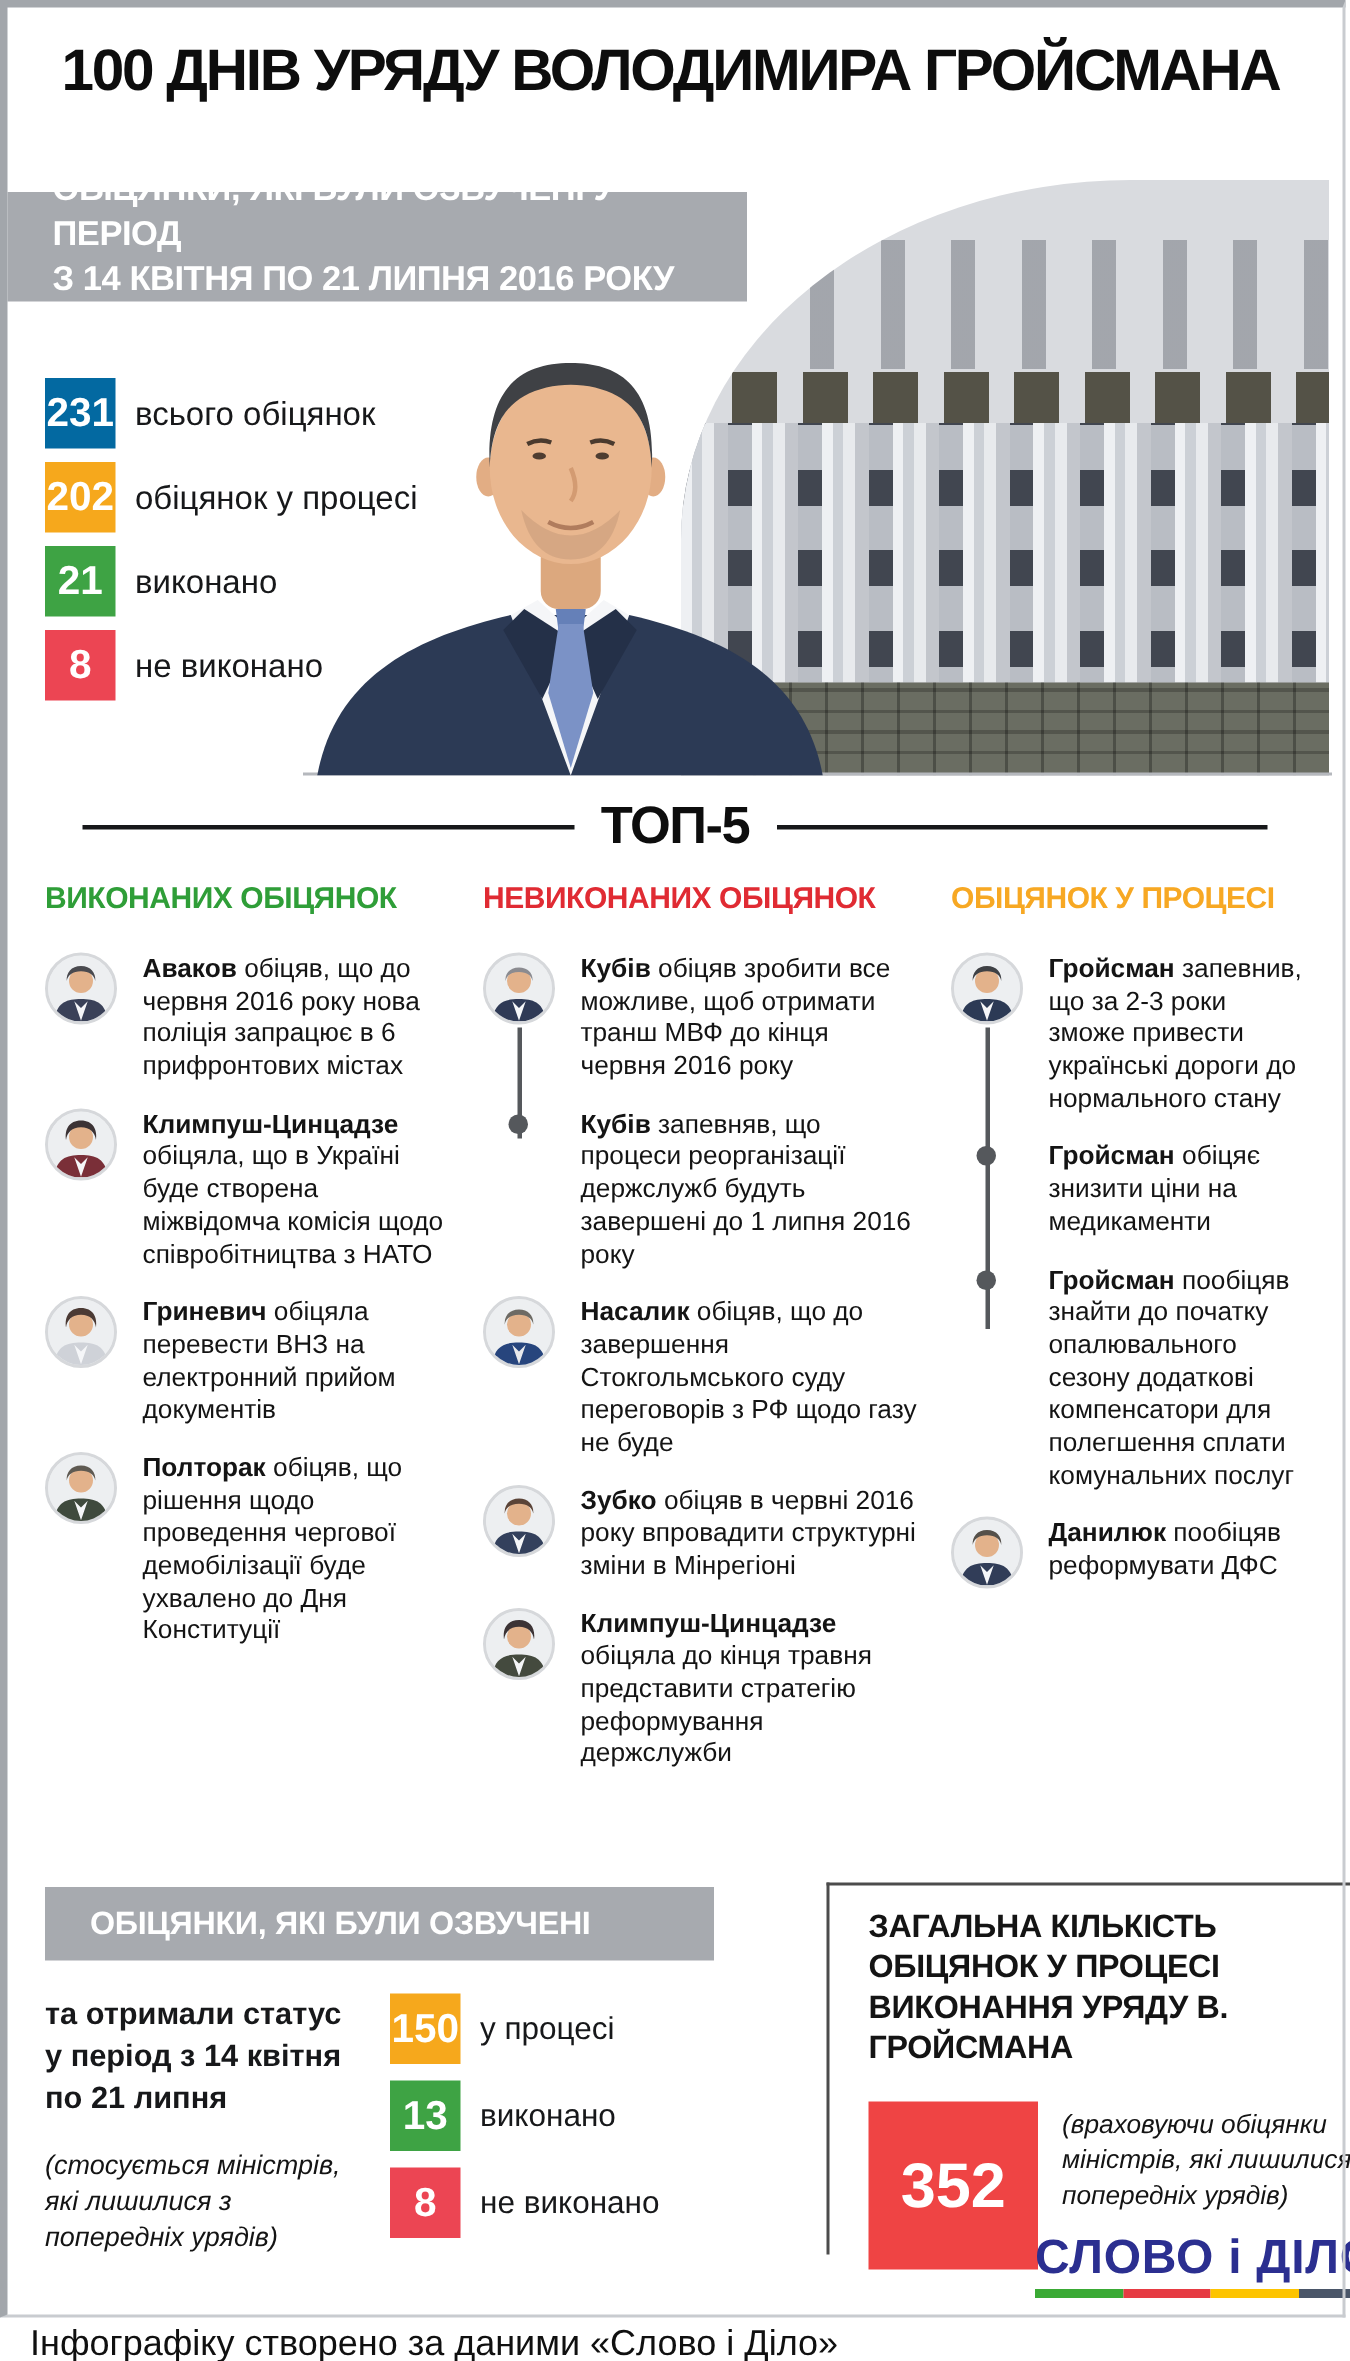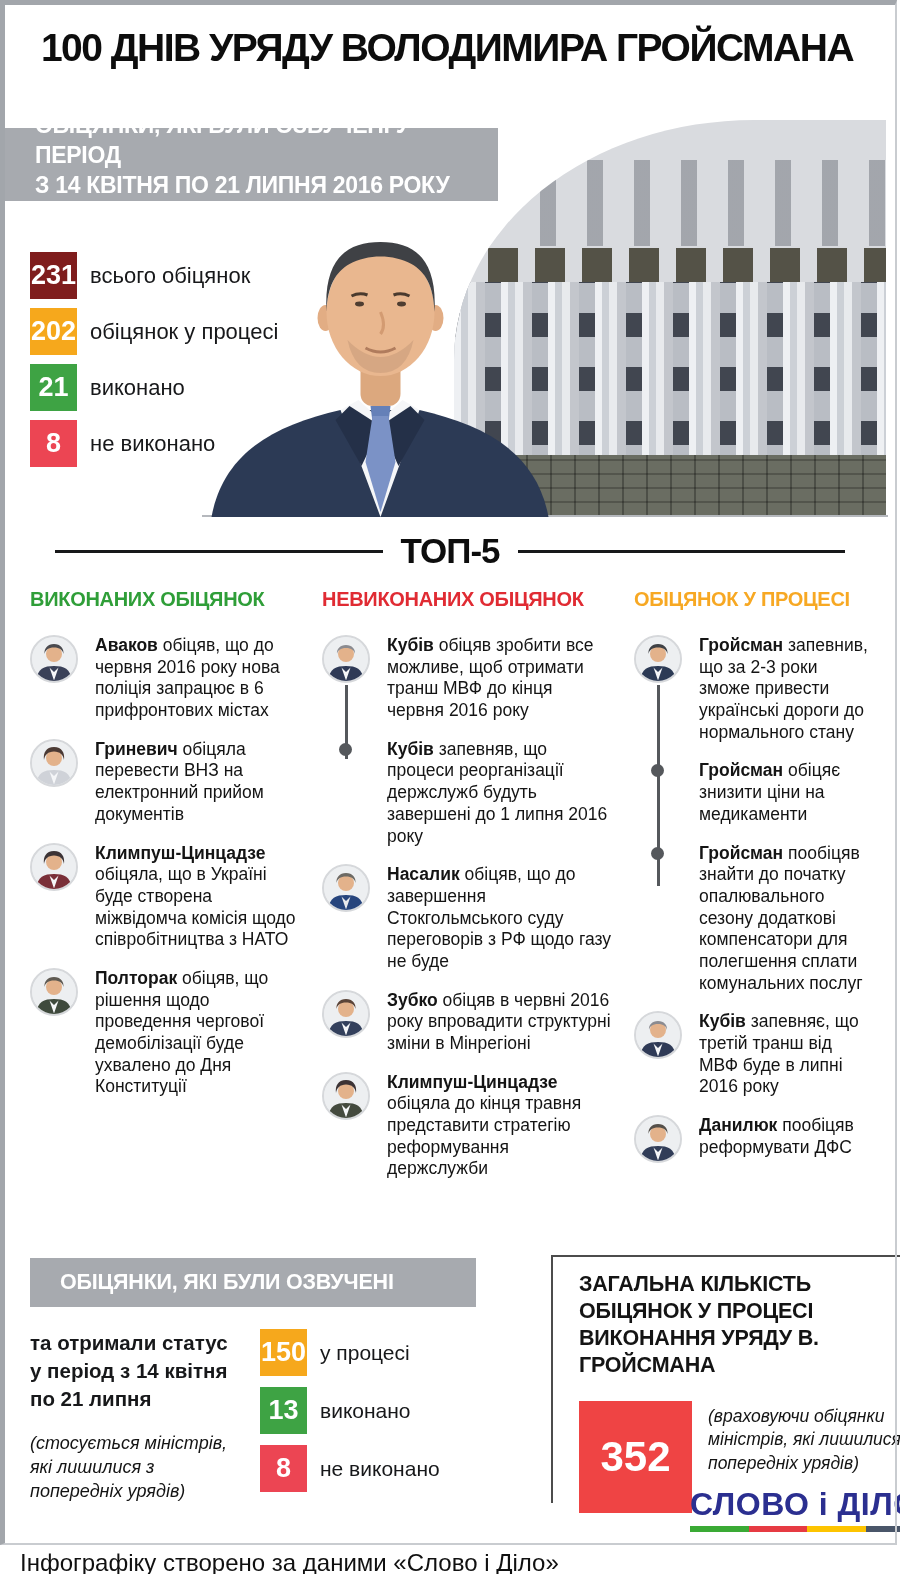--- a/index.html
+++ b/index.html
@@ -34,21 +34,21 @@
        repeating-linear-gradient(90deg,rgba(0,0,0,.28) 0 2px,transparent 2px 24px),
        repeating-linear-gradient(0deg,rgba(0,0,0,.22) 0 2px,transparent 2px 14px),
        #6a6d62;}
   .portrait{position:absolute;left:196px;top:220px;width:368px;height:297px;z-index:7;}
   .strip-line{position:absolute;left:202px;right:12px;top:515px;height:2px;background:#b5b8bd;z-index:5;}
   
   .stats{position:absolute;left:30px;top:252px;width:280px;z-index:8;}
   .stat-row{display:flex;align-items:center;gap:13px;margin-bottom:9px;}
   .sq{width:47px;height:47px;flex:none;color:#fff;font-weight:bold;font-size:27px;
       display:flex;align-items:center;justify-content:center;}
-  .navy{background:#7f1d1d}.orange{background:#f6a81c}.green{background:#3ea344}.red{background:#ec4553}
+  .navy{background:#0369a1}.orange{background:#f6a81c}.green{background:#3ea344}.red{background:#ec4553}
   .stat-label{font-size:22px;color:#17181a;white-space:nowrap;}
   
   .top5-head{position:absolute;top:531px;left:55px;right:55px;display:flex;align-items:center;gap:18px;z-index:8;}
   .rule{flex:1;height:3px;background:#17181a;}
   .t5{font-size:35px;font-weight:bold;letter-spacing:-1px;color:#0d0d0d;}
   .cols{position:absolute;top:588px;left:30px;width:842px;display:grid;
         grid-template-columns:272px 292px 238px;column-gap:20px;z-index:8;}
   .col-h{font-size:20px;font-weight:bold;letter-spacing:-0.3px;margin-bottom:24px;}
   .c-green{color:#2f9e38}.c-red{color:#e02b33}.c-orange{color:#f7a823}
   .item{display:flex;gap:13px;margin-bottom:17px;}
@@ -178,43 +178,43 @@
         <p class="txt"><b>Аваков</b> <span>обіцяв, що до червня 2016 року нова поліція запрацює в 6 прифронтових містах</span></p>
       </div>
         </div>
       <div class="group">
           <div class="item">
         <div class="slot">
               <div class="avatar">
           <svg viewBox="0 0 44 44" width="44" height="44">
                   <circle cx="22" cy="22" r="22" fill="#edeff1"></circle>
                   <circle cx="22" cy="17" r="8" fill="#e3b28b"></circle>
+                  <path d="M22 6 c8 0 11 6 10 13 c-0.7 -5 -4 -8.5 -10 -8.5 c-6 0 -9.3 3.5 -10 8.5 C11 12 14 6 22 6 z" fill="#3c3335"></path>
+                  <path d="M4 44 c1.5 -12.5 8 -15 18 -15 c10 0 16.5 2.5 18 15 z" fill="#7a2f38"></path>
+                  <path d="M17.5 30.5 l4.5 4.5 l4.5 -4.5 l-4.5 13 z" fill="#f5f6f8"></path>
+                </svg>
+        </div>
+            </div>
+        <p class="txt"><b>Климпуш-Цинцадзе</b> <span>обіцяла, що в Україні буде створена міжвідомча комісія щодо співробітництва з НАТО</span></p>
+      </div>
+        </div>
+      <div class="group">
+          <div class="item">
+        <div class="slot">
+              <div class="avatar">
+          <svg viewBox="0 0 44 44" width="44" height="44">
+                  <circle cx="22" cy="22" r="22" fill="#edeff1"></circle>
+                  <circle cx="22" cy="17" r="8" fill="#e3b28b"></circle>
                   <path d="M22 6 c8 0 11 6 10 13 c-0.7 -5 -4 -8.5 -10 -8.5 c-6 0 -9.3 3.5 -10 8.5 C11 12 14 6 22 6 z" fill="#4b3a34"></path>
                   <path d="M4 44 c1.5 -12.5 8 -15 18 -15 c10 0 16.5 2.5 18 15 z" fill="#cfd2d8"></path>
                   <path d="M17.5 30.5 l4.5 4.5 l4.5 -4.5 l-4.5 13 z" fill="#f5f6f8"></path>
                 </svg>
         </div>
             </div>
         <p class="txt"><b>Гриневич</b> <span>обіцяла перевести ВНЗ на електронний прийом документів</span></p>
-      </div>
-        </div>
-      <div class="group">
-          <div class="item">
-        <div class="slot">
-              <div class="avatar">
-          <svg viewBox="0 0 44 44" width="44" height="44">
-                  <circle cx="22" cy="22" r="22" fill="#edeff1"></circle>
-                  <circle cx="22" cy="17" r="8" fill="#e3b28b"></circle>
-                  <path d="M22 6 c8 0 11 6 10 13 c-0.7 -5 -4 -8.5 -10 -8.5 c-6 0 -9.3 3.5 -10 8.5 C11 12 14 6 22 6 z" fill="#3c3335"></path>
-                  <path d="M4 44 c1.5 -12.5 8 -15 18 -15 c10 0 16.5 2.5 18 15 z" fill="#7a2f38"></path>
-                  <path d="M17.5 30.5 l4.5 4.5 l4.5 -4.5 l-4.5 13 z" fill="#f5f6f8"></path>
-                </svg>
-        </div>
-            </div>
-        <p class="txt"><b>Климпуш-Цинцадзе</b> <span>обіцяла, що в Україні буде створена міжвідомча комісія щодо співробітництва з НАТО</span></p>
       </div>
         </div>
       <div class="group">
           <div class="item">
         <div class="slot">
               <div class="avatar">
           <svg viewBox="0 0 44 44" width="44" height="44">
                   <circle cx="22" cy="22" r="22" fill="#edeff1"></circle>
                   <circle cx="22" cy="17" r="8" fill="#e3b28b"></circle>
                   <path d="M22 7 c6.5 0 10 4.5 9.5 10 c-0.7 -4 -4 -6.5 -9.5 -6.5 c-5.5 0 -8.8 2.5 -9.5 6.5 C12 11.5 15.5 7 22 7 z" fill="#5f5a52"></path>
@@ -325,36 +325,20 @@
             </div>
           <p class="txt"><b>Гройсман</b> <span>обіцяє знизити ціни на медикаменти</span></p>
         </div>
         <div class="item">
           <div class="slot">
               <span class="dot"></span>
             </div>
           <p class="txt"><b>Гройсман</b> <span>пообіцяв знайти до початку опалювального сезону додаткові компенсатори для полегшення сплати комунальних послуг</span></p>
         </div>
       </div>
-      <div class="group">
-          <div class="item">
-        <div class="slot">
-              <div class="avatar">
-          <svg viewBox="0 0 44 44" width="44" height="44">
-                  <circle cx="22" cy="22" r="22" fill="#edeff1"></circle>
-                  <circle cx="22" cy="17" r="8" fill="#e3b28b"></circle>
-                  <path d="M22 8 c6 0 9.5 4 9 9 c-0.7 -3.5 -3.5 -6 -9 -6 c-5.5 0 -8.3 2.5 -9 6 C12.5 12 16 8 22 8 z" fill="#8b8b90"></path>
-                  <path d="M4 44 c1.5 -12.5 8 -15 18 -15 c10 0 16.5 2.5 18 15 z" fill="#2f3a56"></path>
-                  <path d="M17.5 30.5 l4.5 4.5 l4.5 -4.5 l-4.5 13 z" fill="#f5f6f8"></path>
-                </svg>
-        </div>
-            </div>
-        <p class="txt"><b>Кубів</b> <span>запевняє, що третій транш від МВФ буде в липні 2016 року</span></p>
-      </div>
-        </div>
       <div class="group">
           <div class="item">
         <div class="slot">
               <div class="avatar">
           <svg viewBox="0 0 44 44" width="44" height="44">
                   <circle cx="22" cy="22" r="22" fill="#edeff1"></circle>
                   <circle cx="22" cy="17" r="8" fill="#e3b28b"></circle>
                   <path d="M22 7 c6.5 0 10 4.5 9.5 10 c-0.7 -4 -4 -6.5 -9.5 -6.5 c-5.5 0 -8.8 2.5 -9.5 6.5 C12 11.5 15.5 7 22 7 z" fill="#55504a"></path>
                   <path d="M4 44 c1.5 -12.5 8 -15 18 -15 c10 0 16.5 2.5 18 15 z" fill="#313d58"></path>
                   <path d="M17.5 30.5 l4.5 4.5 l4.5 -4.5 l-4.5 13 z" fill="#f5f6f8"></path>

